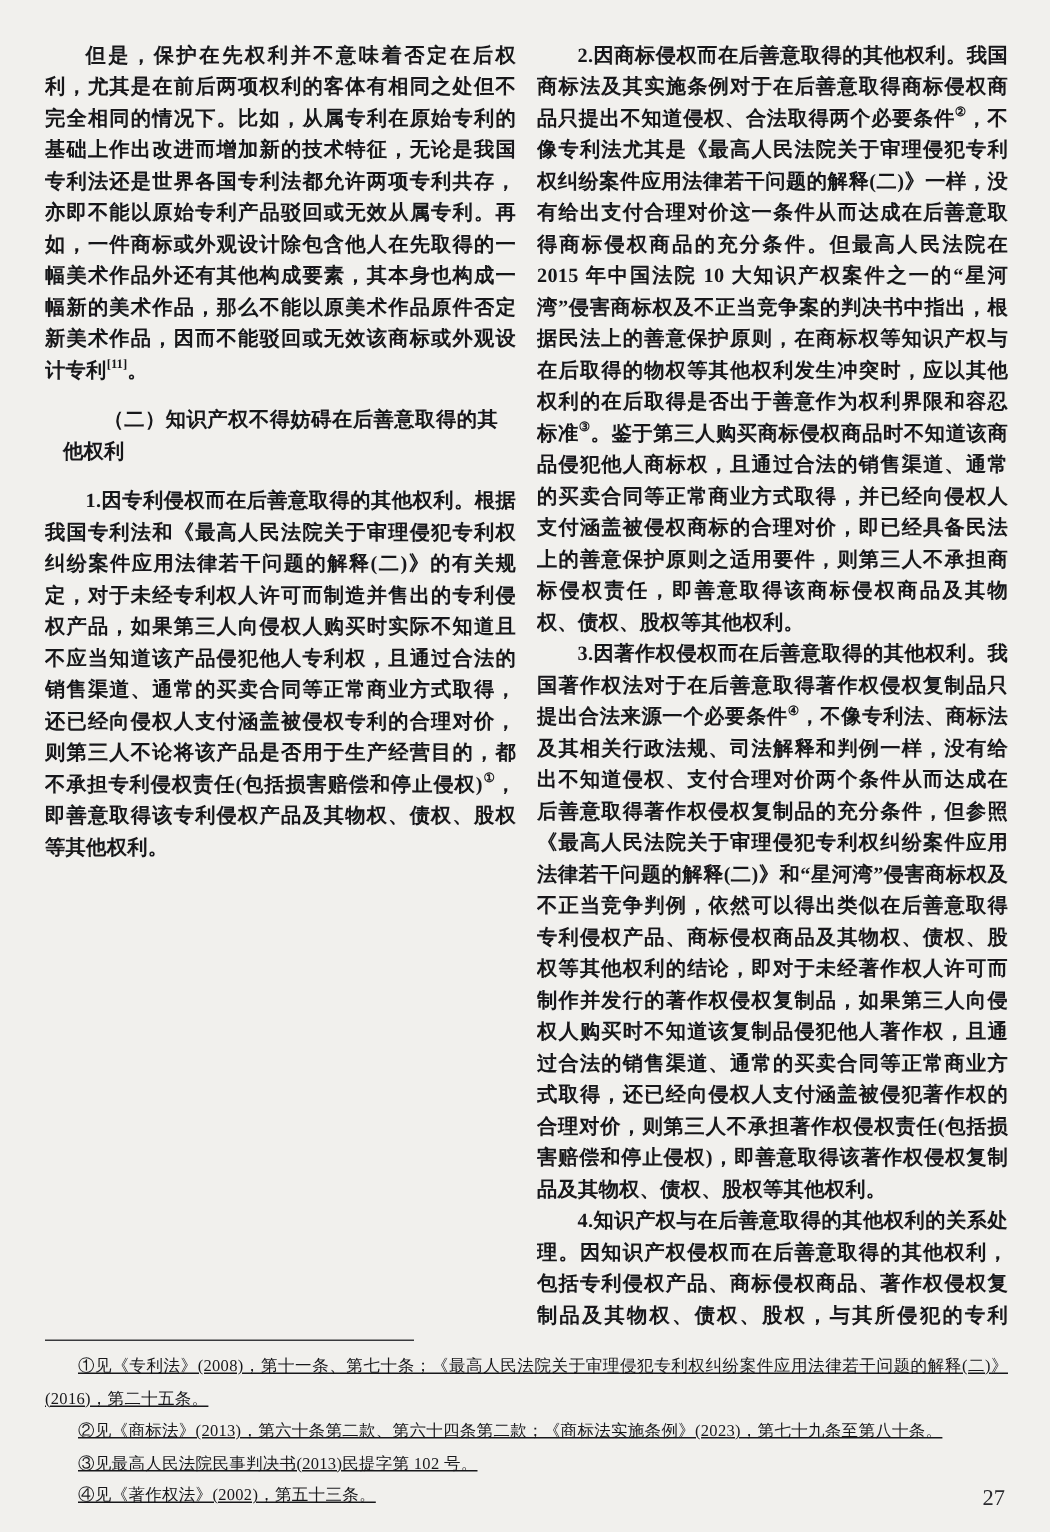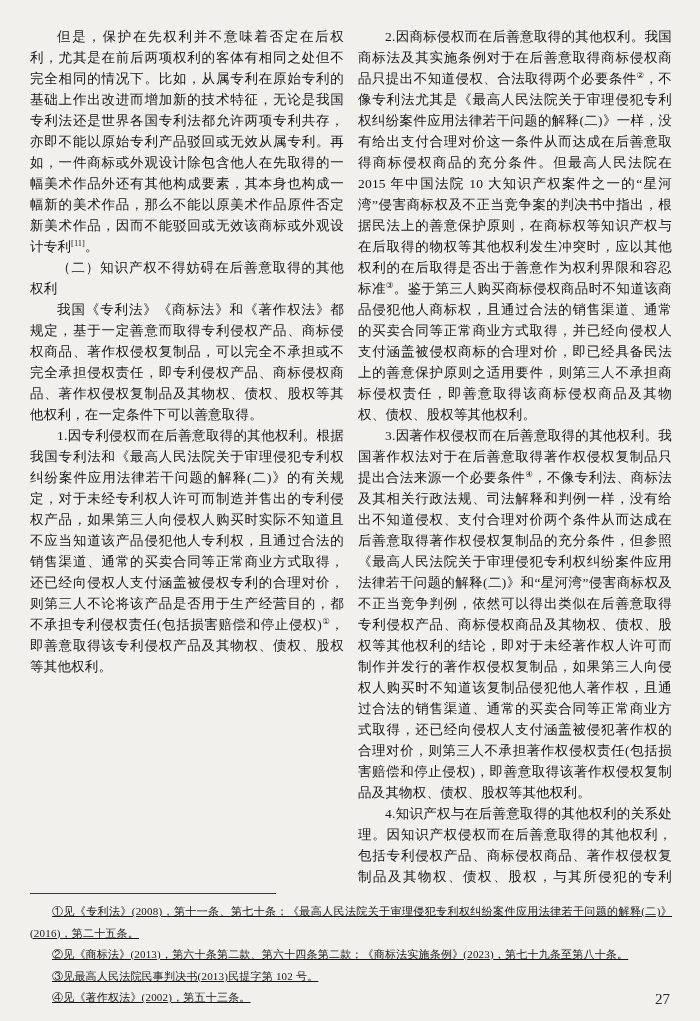--- a/index.html
+++ b/index.html
@@ -27,28 +27,29 @@
     width: 314px;
     overflow: hidden;
   }
   .para {
     margin: 0;
     font-size: 13.5px;
     line-height: 21px;
     text-align: justify;
     text-indent: 2em;
     letter-spacing: 0.2px;
+    font-weight: bold;
   }
   .heading {
-    margin: 0;
+    margin: 12px;
     font-size: 13.5px;
     line-height: 21px;
     text-align: justify;
     text-indent: 2em;
-    font-weight: normal;
+    font-weight: bold;
     font-family: "Liberation Sans", "DejaVu Sans", sans-serif;
     letter-spacing: 0.2px;
   }
   sup.fnref {
     font-size: 8.5px;
     line-height: 0;
     vertical-align: super;
     letter-spacing: 0;
   }
   .footnote-area {
@@ -80,21 +81,20 @@
 </style>
 </head>
 <body>
 
 <div class="page">
 
   <div class="columns">
     <div class="col">
         <div class="para">但是，保护在先权利并不意味着否定在后权利，尤其是在前后两项权利的客体有相同之处但不完全相同的情况下。比如，从属专利在原始专利的基础上作出改进而增加新的技术特征，无论是我国专利法还是世界各国专利法都允许两项专利共存，亦即不能以原始专利产品驳回或无效从属专利。再如，一件商标或外观设计除包含他人在先取得的一幅美术作品外还有其他构成要素，其本身也构成一幅新的美术作品，那么不能以原美术作品原件否定新美术作品，因而不能驳回或无效该商标或外观设计专利<sup class="fnref">[11]</sup>。</div>
         <div class="heading">（二）知识产权不得妨碍在后善意取得的其他权利</div>
-        <div class="para">我国《专利法》《商标法》和《著作权法》都规定，基于一定善意而取得专利侵权产品、商标侵权商品、著作权侵权复制品，可以完全不承担或不完全承担侵权责任，即专利侵权产品、商标侵权商品、著作权侵权复制品及其物权、债权、股权等其他权利，在一定条件下可以善意取得。</div>
         <div class="para">1.因专利侵权而在后善意取得的其他权利。根据我国专利法和《最高人民法院关于审理侵犯专利权纠纷案件应用法律若干问题的解释(二)》的有关规定，对于未经专利权人许可而制造并售出的专利侵权产品，如果第三人向侵权人购买时实际不知道且不应当知道该产品侵犯他人专利权，且通过合法的销售渠道、通常的买卖合同等正常商业方式取得，还已经向侵权人支付涵盖被侵权专利的合理对价，则第三人不论将该产品是否用于生产经营目的，都不承担专利侵权责任(包括损害赔偿和停止侵权)<sup class="fnref">①</sup>，即善意取得该专利侵权产品及其物权、债权、股权等其他权利。</div>
       </div>
     <div class="col">
         <div class="para">2.因商标侵权而在后善意取得的其他权利。我国商标法及其实施条例对于在后善意取得商标侵权商品只提出不知道侵权、合法取得两个必要条件<sup class="fnref">②</sup>，不像专利法尤其是《最高人民法院关于审理侵犯专利权纠纷案件应用法律若干问题的解释(二)》一样，没有给出支付合理对价这一条件从而达成在后善意取得商标侵权商品的充分条件。但最高人民法院在 2015 年中国法院 10 大知识产权案件之一的“星河湾”侵害商标权及不正当竞争案的判决书中指出，根据民法上的善意保护原则，在商标权等知识产权与在后取得的物权等其他权利发生冲突时，应以其他权利的在后取得是否出于善意作为权利界限和容忍标准<sup class="fnref">③</sup>。鉴于第三人购买商标侵权商品时不知道该商品侵犯他人商标权，且通过合法的销售渠道、通常的买卖合同等正常商业方式取得，并已经向侵权人支付涵盖被侵权商标的合理对价，即已经具备民法上的善意保护原则之适用要件，则第三人不承担商标侵权责任，即善意取得该商标侵权商品及其物权、债权、股权等其他权利。</div>
         <div class="para">3.因著作权侵权而在后善意取得的其他权利。我国著作权法对于在后善意取得著作权侵权复制品只提出合法来源一个必要条件<sup class="fnref">④</sup>，不像专利法、商标法及其相关行政法规、司法解释和判例一样，没有给出不知道侵权、支付合理对价两个条件从而达成在后善意取得著作权侵权复制品的充分条件，但参照《最高人民法院关于审理侵犯专利权纠纷案件应用法律若干问题的解释(二)》和“星河湾”侵害商标权及不正当竞争判例，依然可以得出类似在后善意取得专利侵权产品、商标侵权商品及其物权、债权、股权等其他权利的结论，即对于未经著作权人许可而制作并发行的著作权侵权复制品，如果第三人向侵权人购买时不知道该复制品侵犯他人著作权，且通过合法的销售渠道、通常的买卖合同等正常商业方式取得，还已经向侵权人支付涵盖被侵犯著作权的合理对价，则第三人不承担著作权侵权责任(包括损害赔偿和停止侵权)，即善意取得该著作权侵权复制品及其物权、债权、股权等其他权利。</div>
         <div class="para">4.知识产权与在后善意取得的其他权利的关系处理。因知识产权侵权而在后善意取得的其他权利，包括专利侵权产品、商标侵权商品、著作权侵权复制品及其物权、债权、股权，与其所侵犯的专利权、商标权、著作权之间在客体上完全相同，那么按</div>
       </div>
   </div>
 
   <div class="footnote-area">

